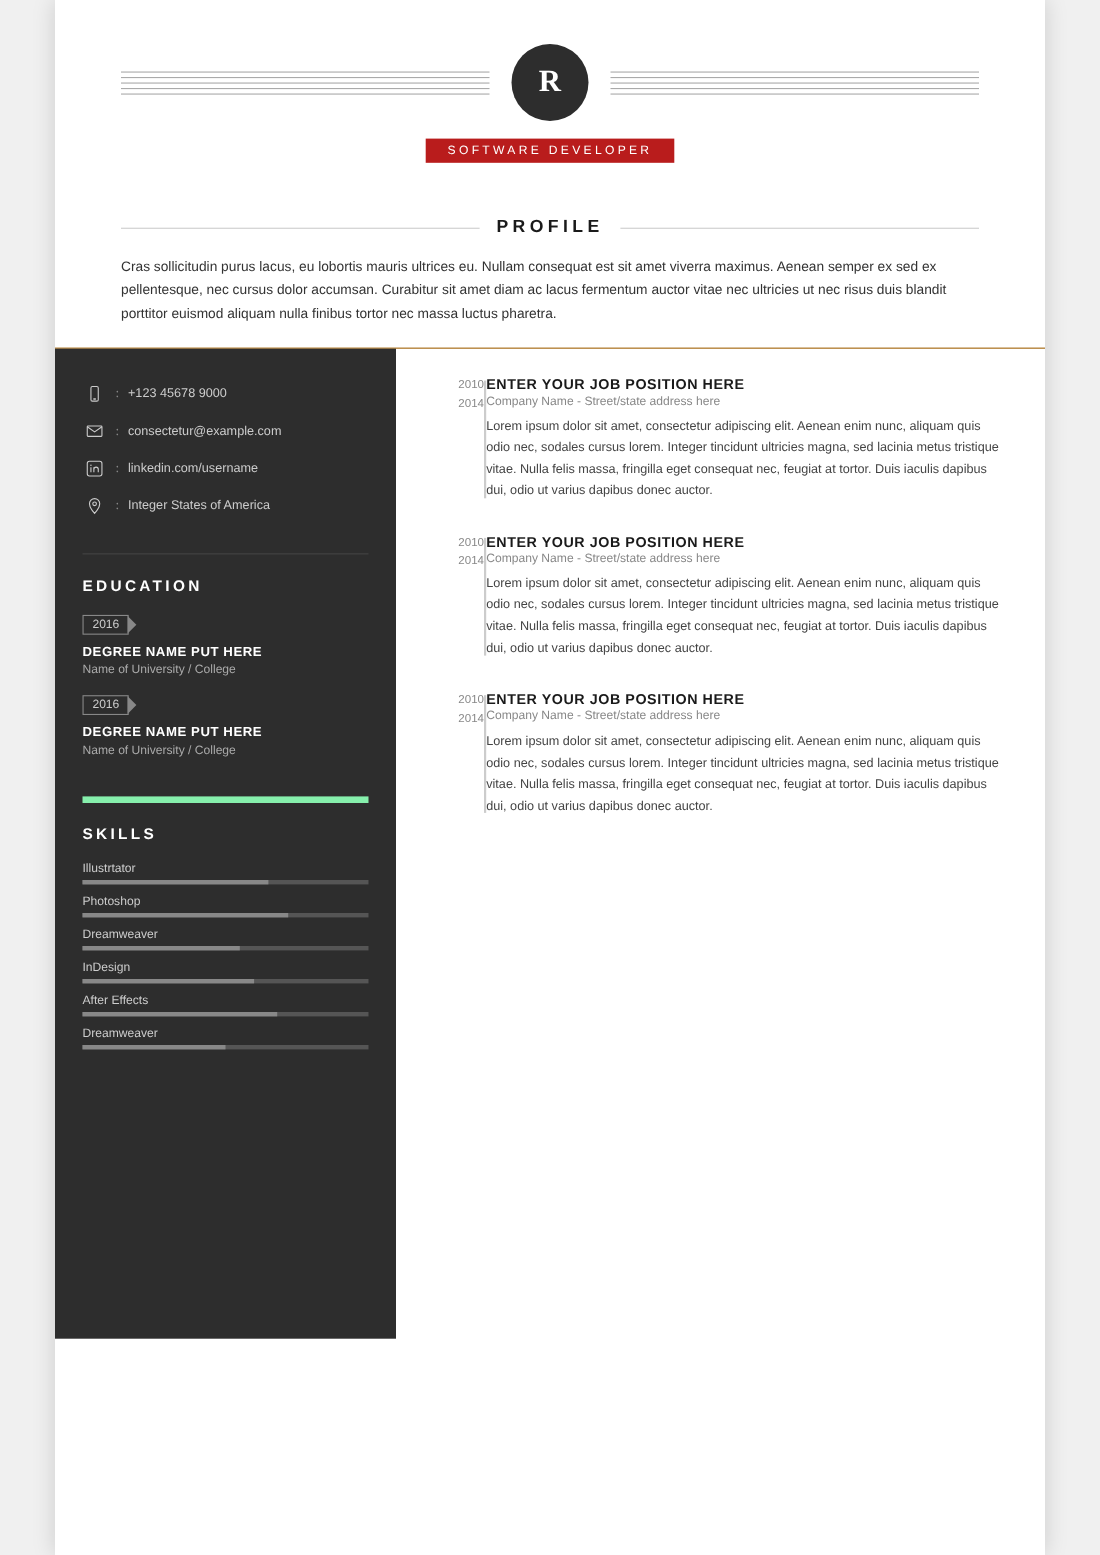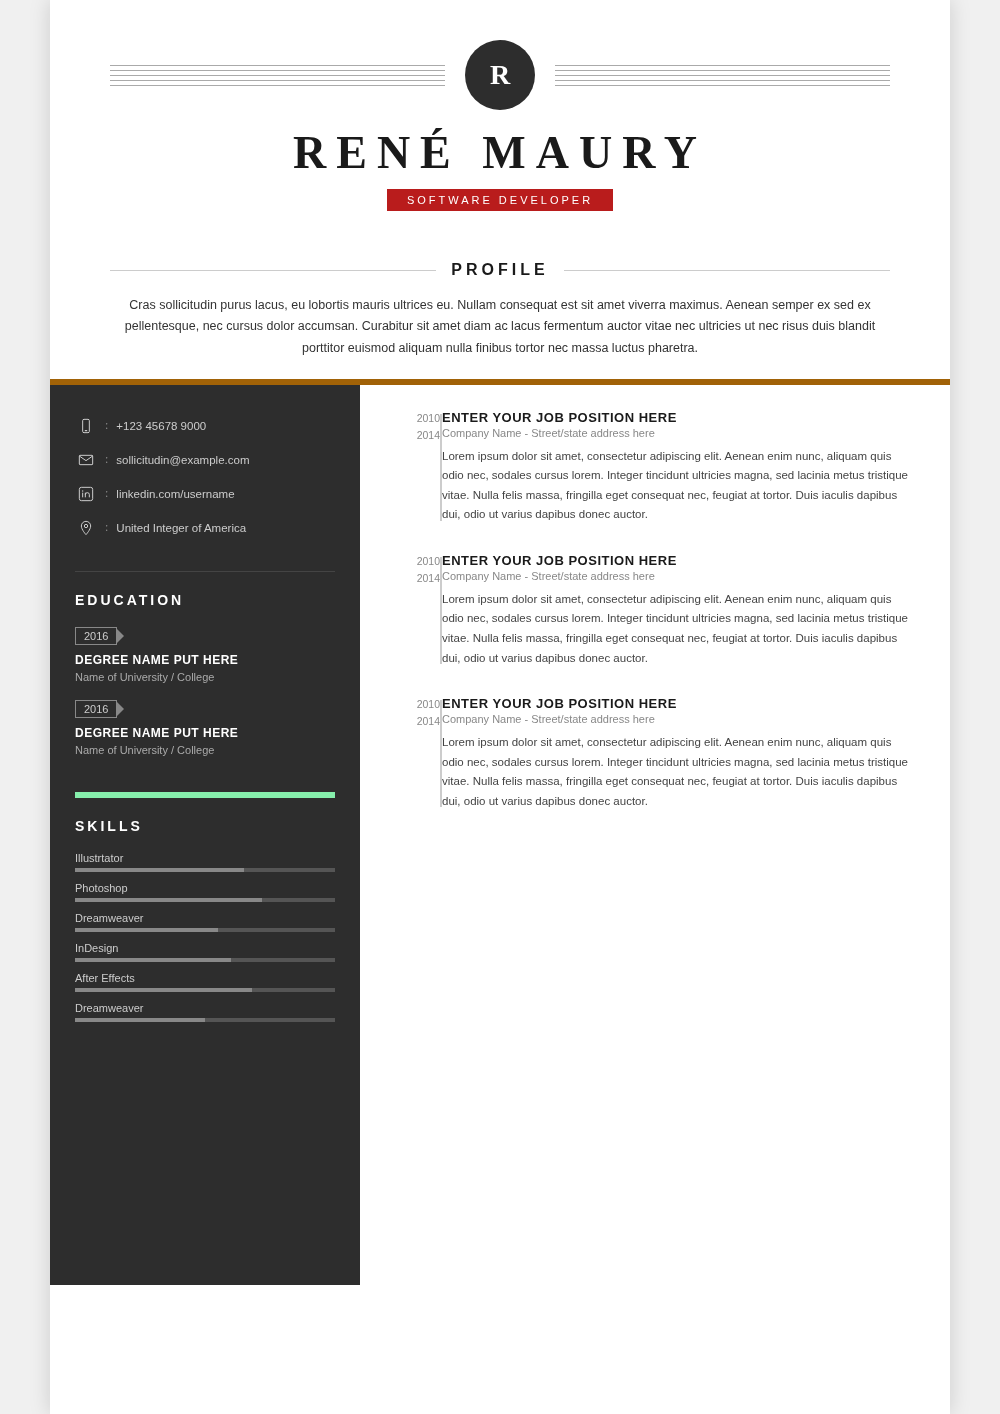--- a/index.html
+++ b/index.html
@@ -74,21 +74,21 @@
       letter-spacing: 3px;
       padding: 5px 20px;
       text-transform: uppercase;
       font-family: Arial, sans-serif;
       font-weight: normal;
     }
 
     
     .profile-section {
       padding: 30px 60px 20px;
-      border-bottom: 6px solid #a16207;
+      border-bottom: 1px solid #a16207;
     }
     .section-title {
       text-align: center;
       font-size: 16px;
       letter-spacing: 4px;
       font-weight: bold;
       color: #1a1a1a;
       text-transform: uppercase;
       font-family: Arial, sans-serif;
       margin-bottom: 16px;
@@ -101,21 +101,21 @@
     .section-title::after {
       content: '';
       flex: 1;
       height: 1px;
       background: #ccc;
     }
     .profile-text {
       font-size: 12.5px;
       line-height: 1.7;
       color: #333;
-      text-align: center;
+      text-align: left;
       font-family: Arial, sans-serif;
     }
 
     
     .body-layout {
       display: flex;
       min-height: 900px;
     }
 
     
@@ -323,21 +323,20 @@
         <span>R</span>
       </div>
       <div class="header-lines">
         <span></span>
           <span></span>
           <span></span>
           <span></span>
           <span></span>
       </div>
     </div>
-    <div class="header-name">RENÉ MAURY</div>
     <div class="header-title-badge">SOFTWARE DEVELOPER</div>
   </div>
 
   <div class="profile-section">
     <div class="section-title">PROFILE</div>
     <p class="profile-text">Cras sollicitudin purus lacus, eu lobortis mauris ultrices eu. Nullam consequat est sit amet viverra maximus. Aenean semper ex sed ex pellentesque, nec cursus dolor accumsan. Curabitur sit amet diam ac lacus fermentum auctor vitae nec ultricies ut nec risus duis blandit porttitor euismod aliquam nulla finibus tortor nec massa luctus pharetra.</p>
   </div>
 
   <div class="body-layout">
 
@@ -357,21 +356,21 @@
         </div>
 
         <div class="contact-item">
           <div class="contact-icon">
             <svg viewBox="0 0 24 24" xmlns="http://www.w3.org/2000/svg">
               <rect x="2" y="5" width="20" height="14" rx="1" fill="none" stroke="#ccc" stroke-width="1.5"></rect>
               <polyline points="2,6 12,13 22,6" fill="none" stroke="#ccc" stroke-width="1.5"></polyline>
             </svg>
           </div>
           <span class="contact-separator">:</span>
-          <span class="contact-text">sollicitudin@example.com</span>
+          <span class="contact-text">consectetur@example.com</span>
         </div>
 
         <div class="contact-item">
           <div class="contact-icon">
             <svg viewBox="0 0 24 24" xmlns="http://www.w3.org/2000/svg">
               <rect x="2" y="2" width="20" height="20" rx="3" fill="none" stroke="#ccc" stroke-width="1.5"></rect>
               <line x1="7" y1="10" x2="7" y2="17" stroke="#ccc" stroke-width="1.5"></line>
               <circle cx="7" cy="7.5" r="1" fill="#ccc"></circle>
               <path d="M11 10 v7 M11 13 a3 3 0 0 1 6 0 v4" fill="none" stroke="#ccc" stroke-width="1.5"></path>
             </svg>
@@ -381,21 +380,21 @@
         </div>
 
         <div class="contact-item">
           <div class="contact-icon">
             <svg viewBox="0 0 24 24" xmlns="http://www.w3.org/2000/svg">
               <path d="M12 2 C8.1 2 5 5.1 5 9 C5 14.25 12 22 12 22 C12 22 19 14.25 19 9 C19 5.1 15.9 2 12 2 Z" fill="none" stroke="#ccc" stroke-width="1.5"></path>
               <circle cx="12" cy="9" r="2.5" fill="none" stroke="#ccc" stroke-width="1.5"></circle>
             </svg>
           </div>
           <span class="contact-separator">:</span>
-          <span class="contact-text">United Integer of America</span>
+          <span class="contact-text">Integer States of America</span>
         </div>
 
       </div>
 
       <div class="education-section">
         <div class="sidebar-section-title">EDUCATION</div>
 
         <div class="edu-entry">
           <div class="edu-year-badge">2016</div>
           <br>

